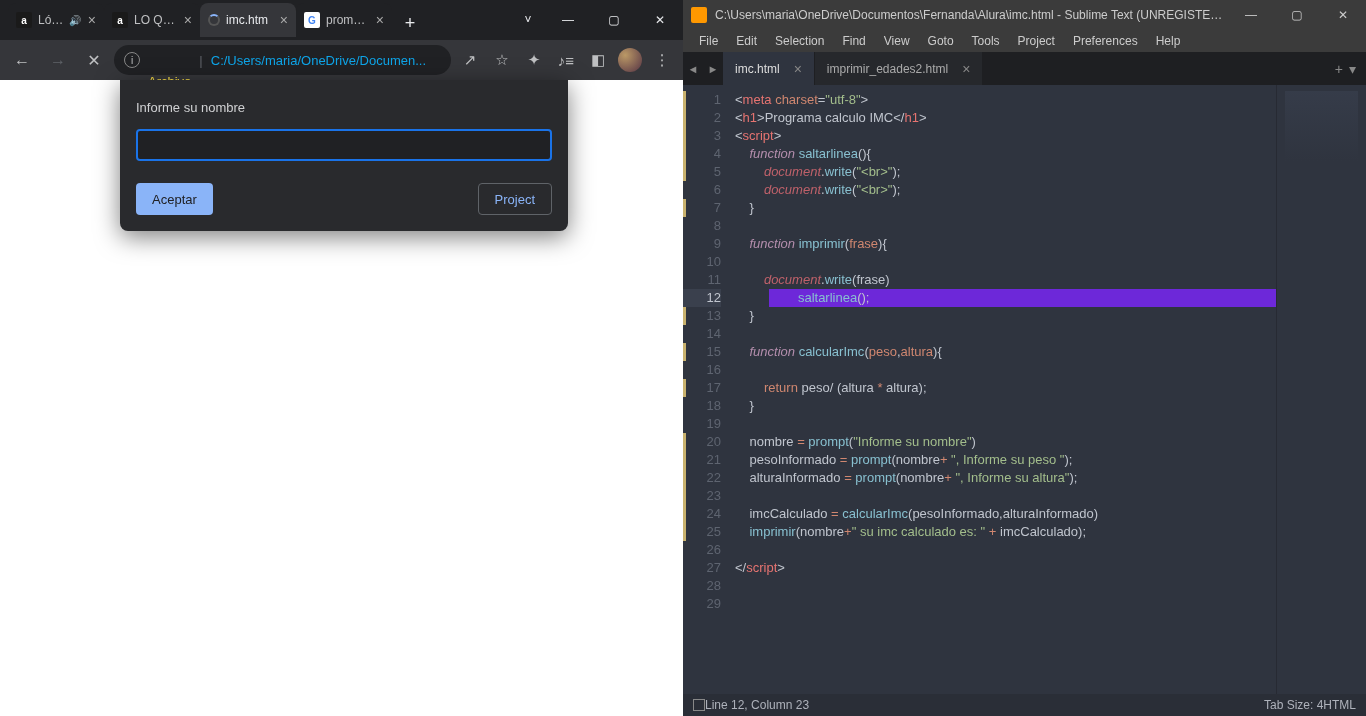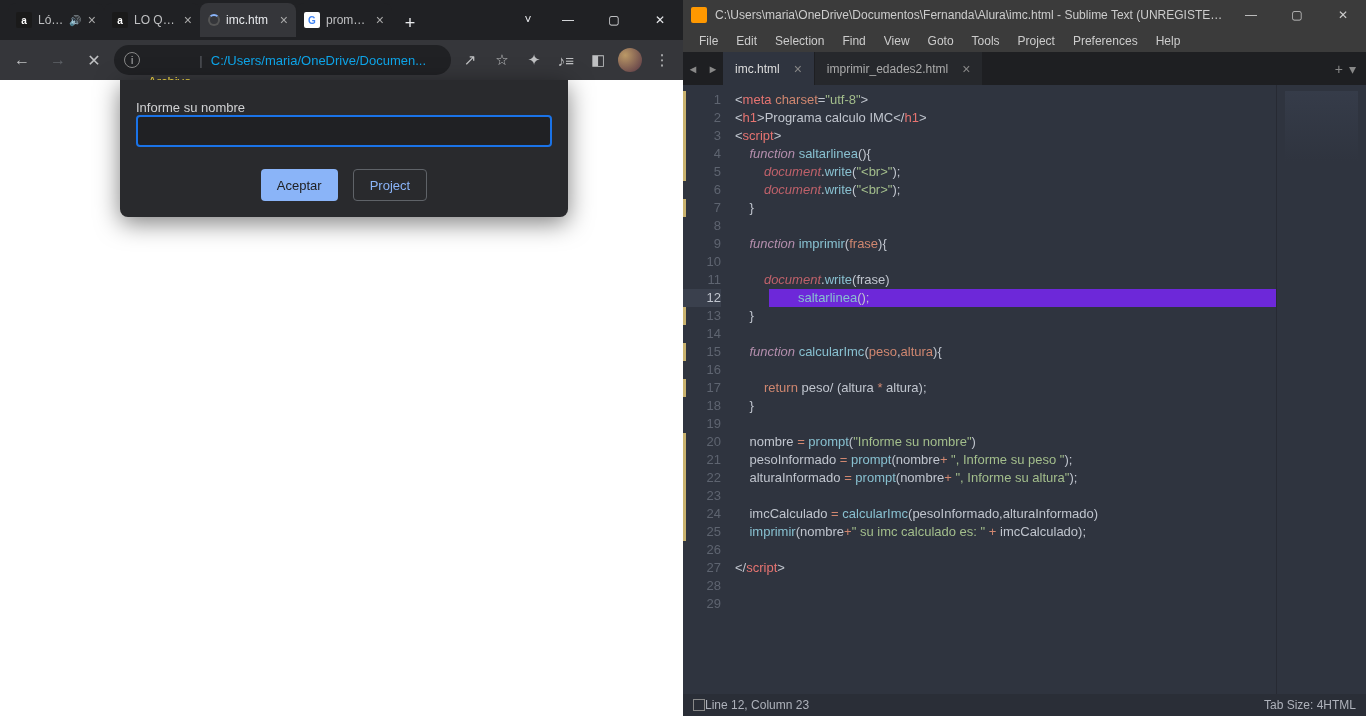--- a/index.html
+++ b/index.html
@@ -28,23 +28,23 @@
 .addr .sep { color: #5f6368; }
 .addr .url { color: #0ea5e9; white-space: nowrap; overflow: hidden; text-overflow: ellipsis; flex: 1; }
 .right-icons { display: flex; align-items: center; gap: 2px; }
 .right-icon { width: 30px; height: 30px; display: flex; align-items: center; justify-content: center; color: #bfc0c2; cursor: pointer; font-size: 15px; }
 .avatar { width: 24px; height: 24px; border-radius: 50%; background: radial-gradient(circle at 30% 30%, #b96, #534); }
 .content { flex: 1; background: #fff; position: relative; }
 
 
 .js-dialog { position: absolute; top: 0; left: 120px; width: 448px; background: #292a2d; border-radius: 0 0 8px 8px; color: #e8eaed; padding: 20px 16px 16px 16px; box-shadow: 0 6px 24px rgba(0,0,0,.5); }
 .js-dialog .dlg-title { font-size: 15px; margin-bottom: 14px; }
-.js-dialog .dlg-msg { font-size: 13px; color: #d0d1d3; }
+.js-dialog .dlg-msg { font-size: 13px; color: #d0d1d3; margin-bottom: 14px; }
 .js-dialog input { width: 100%; height: 32px; background: #202124; border: 2px solid #1a73e8; border-radius: 4px; color: #e8eaed; padding: 0 8px; font-size: 13px; outline: none; }
-.js-dialog .dlg-buttons { display: flex; justify-content: center; gap: 15px; margin-top: 22px; }
+.js-dialog .dlg-buttons { display: flex; justify-content: space-between; gap: 15px; margin-top: 22px; }
 .js-dialog button { height: 32px; padding: 0 16px; font-size: 13px; border-radius: 4px; cursor: pointer; border: none; }
 .js-dialog .btn-primary { background: #8ab4f8; color: #202124; }
 .js-dialog .btn-secondary { background: transparent; border: 1px solid #5f6368; color: #8ab4f8; }
 
 
 .editor { width: 683px; height: 716px; background: #2b303b; display: flex; flex-direction: column; }
 .ed-titlebar { height: 30px; background: #3b3b3b; display: flex; align-items: center; color: #ccc; font-size: 12px; padding-left: 8px; }
 .ed-titlebar .sublime-icon { width: 16px; height: 16px; background: #ff9800; border-radius: 2px; margin-right: 8px; }
 .ed-titlebar .ed-title { flex: 1; white-space: nowrap; overflow: hidden; text-overflow: ellipsis; }
 .ed-titlebar .ed-win { display: flex; }

